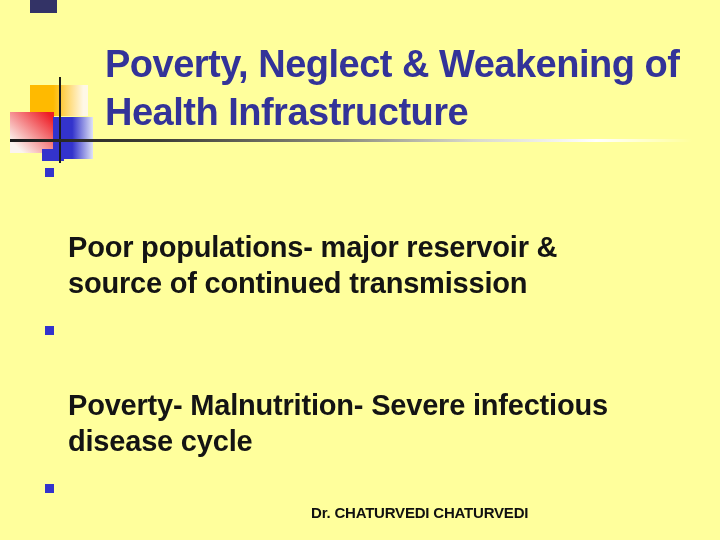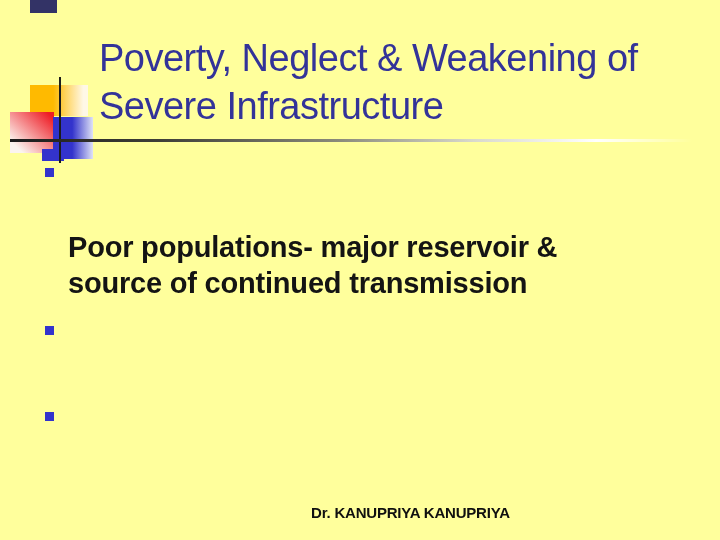--- a/index.html
+++ b/index.html
@@ -97,35 +97,37 @@
 <div class="slide" style="--bg: #FFFF9C; --title: #333399; --blue: #3333CC; --orange: #FFBA00; --red: #EE1C25; --navy-bar: #333366;">
 
   <div class="decor decor-top-bar"></div>
   <div class="decor decor-orange"></div>
   <div class="decor decor-red"></div>
   <div class="decor decor-blue"></div>
   <div class="decor decor-blue-bar"></div>
   <div class="decor decor-vline"></div>
   <div class="title-rule"></div>
 
-  <h1 class="title" style="margin:4px; font-weight:400;">
+  <h1 class="title" style="margin:10px; font-weight:700;">
     <span>Poverty, Neglect &amp; Weakening of</span>
-    <span>Severe Infrastructure</span>
+    <span>Health Infrastructure</span>
   </h1>
 
   <div class="bullets">
     <div class="bullet">
       <span class="marker"></span>
       <span>Poor populations- major reservoir &amp;
 source of continued transmission</span>
     </div>
     <div class="bullet">
       <span class="marker"></span>
+      <span>Poverty- Malnutrition- Severe infectious
+disease cycle</span>
     </div>
     <div class="bullet">
       <span class="marker"></span>
       
     </div>
   </div>
 
-  <div class="footer">Dr. KANUPRIYA KANUPRIYA</div>
+  <div class="footer">Dr. CHATURVEDI CHATURVEDI</div>
 
 </div>
 
 </body></html>

